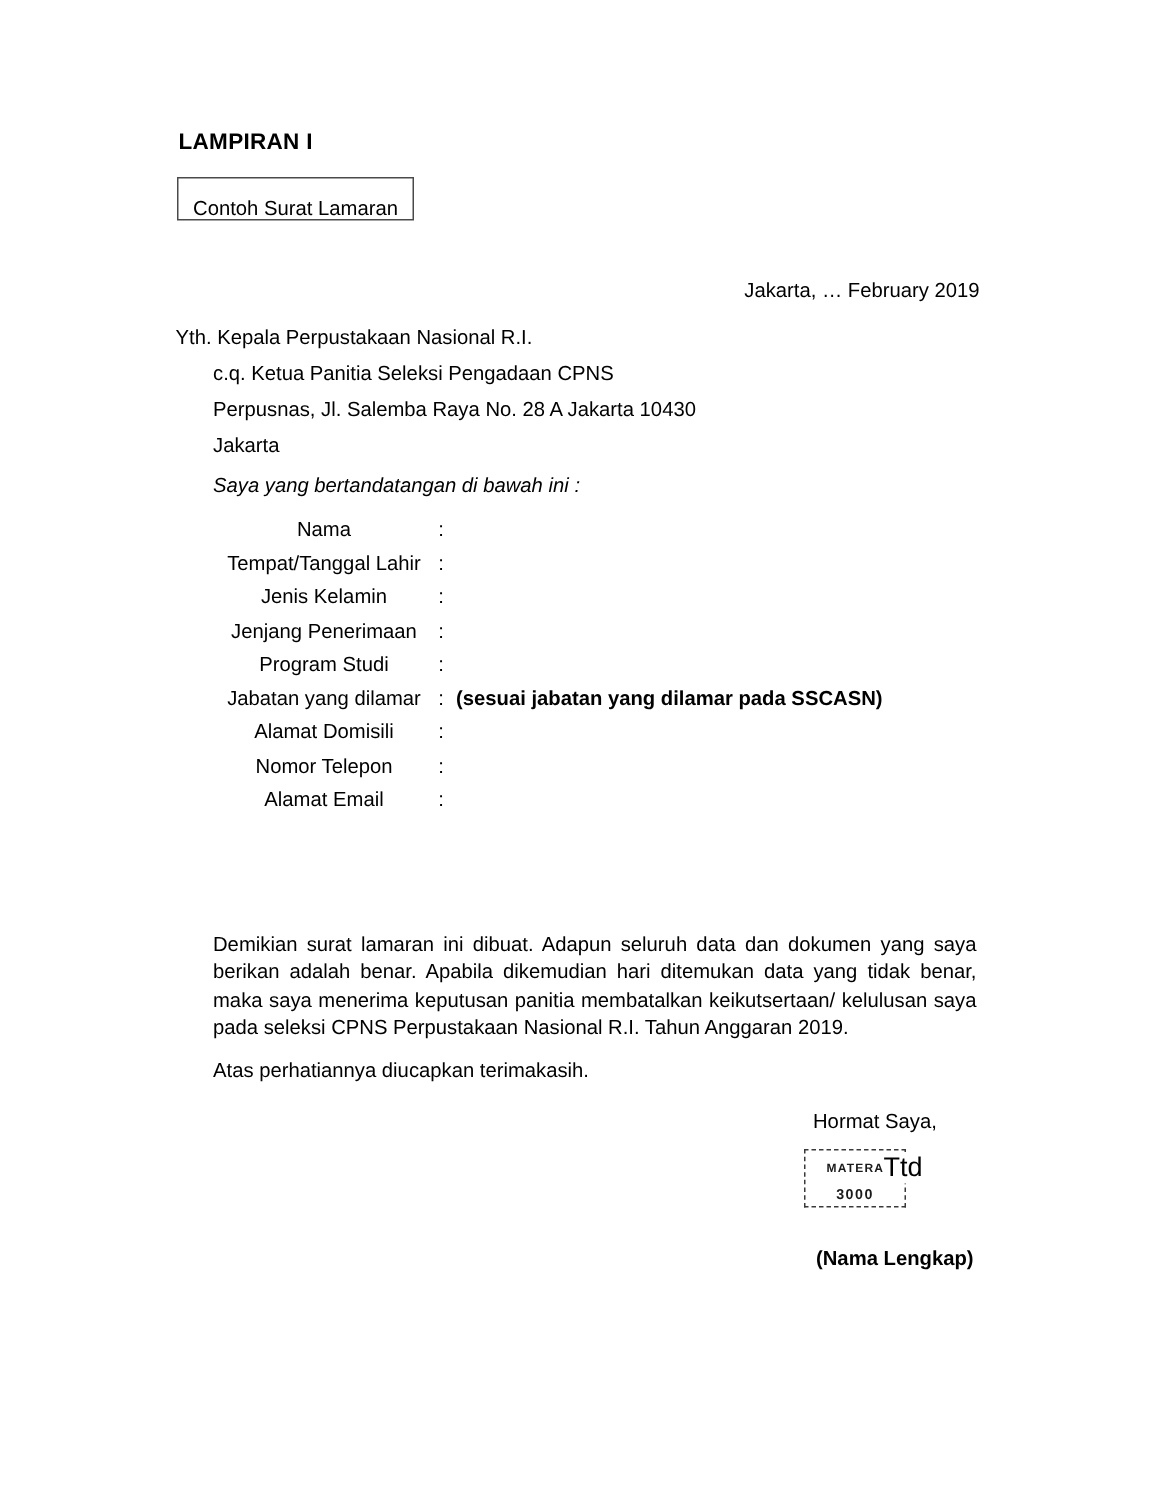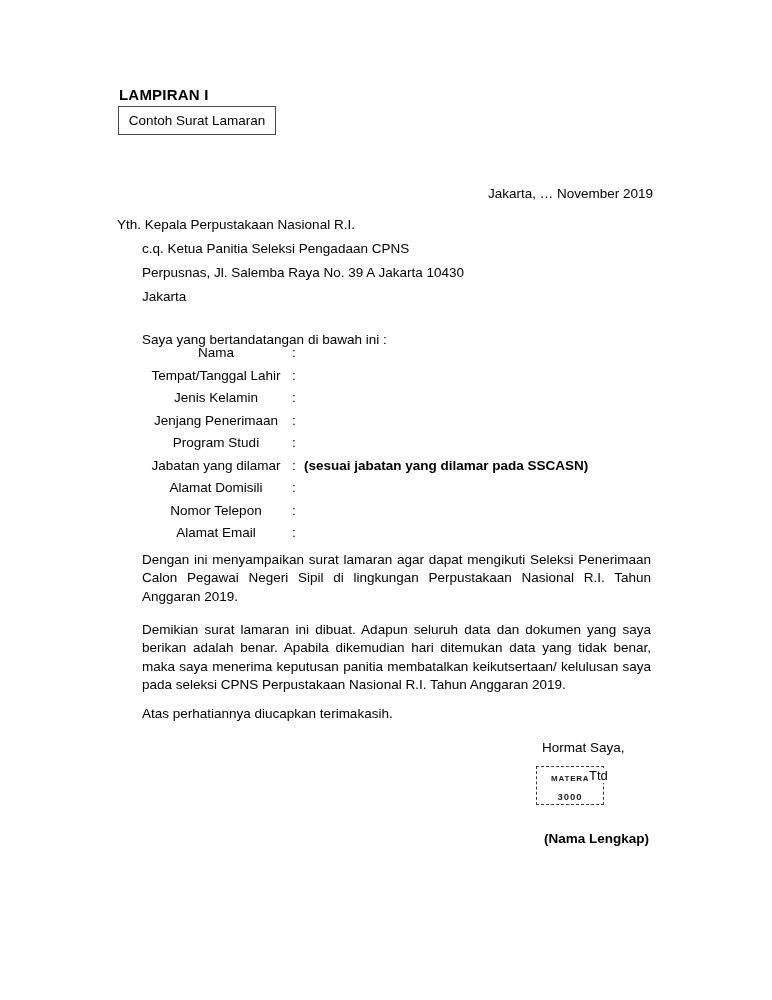--- a/index.html
+++ b/index.html
@@ -18,39 +18,39 @@
   }
   .abs { position: absolute; }
 
   .lampiran-heading {
     left: 119px; top: 86px;
     font-size: 15px;
     font-weight: bold;
     letter-spacing: 0.2px;
   }
   .contoh-box {
-    left: 118px; top: 106px;
+    left: 118px; top: 118px;
     width: 158px; height: 29px;
     border: 1px solid #4a4a4a;
     display: flex;
-    align-items: center;
+    align-items: flex-end;
     justify-content: center;
     font-size: 13.5px;
   }
   .date-line {
     left: 142px; top: 186px;
     width: 511px;
     text-align: right;
   }
   .recipient {
     left: 117px; top: 213px;
     line-height: 24px;
   }
   .recipient .cont { padding-left: 25px; }
-  .intro-line { left: 142px; top: 332px; }
+  .intro-line { left: 142px; top: 316px; font-style: italic; }
 
   .fields {
     left: 142px; top: 345px;
     width: 511px;
     text-align: center;
   }
   .field-row {
     display: flex;
     height: 22.5px;
     align-items: flex-start;
@@ -82,21 +82,21 @@
     position: absolute;
     left: 14px; top: 7px;
     font-size: 8px;
     letter-spacing: 0.8px;
     font-weight: bold;
     color: #1a1a1a;
   }
   .stamp-ttd {
     position: absolute;
     left: 52px; top: 1px;
-    font-size: 13px;
+    font-size: 18px;
     background: #ffffff;
     padding-right: 1px;
   }
   .stamp-value {
     position: absolute;
     left: 0; right: 0;
     top: 24px;
     text-align: center;
     font-size: 9.5px;
     letter-spacing: 1px;
@@ -109,26 +109,26 @@
 <body>
 
 <div class="page">
 
   <div class="abs lampiran-heading">LAMPIRAN I</div>
 
   <div class="abs contoh-box">
     <span>Contoh Surat Lamaran</span>
   </div>
 
-  <div class="abs date-line">Jakarta, … November 2019</div>
+  <div class="abs date-line">Jakarta, … February 2019</div>
 
   <div class="abs recipient">
     <div>Yth. Kepala Perpustakaan Nasional R.I.</div>
     <div class="cont">c.q. Ketua Panitia Seleksi Pengadaan CPNS</div>
-    <div class="cont">Perpusnas, Jl. Salemba Raya No. 39 A Jakarta 10430</div>
+    <div class="cont">Perpusnas, Jl. Salemba Raya No. 28 A Jakarta 10430</div>
     <div class="cont">Jakarta</div>
   </div>
 
   <div class="abs intro-line">Saya yang bertandatangan di bawah ini :</div>
 
   <div class="abs fields">
     <div class="field-row">
       <span class="label">Nama</span>
       <span class="colon">:</span>
       <span class="value"></span>
@@ -168,21 +168,20 @@
       <span class="colon">:</span>
       <span class="value"></span>
     </div>
     <div class="field-row">
       <span class="label">Alamat Email</span>
       <span class="colon">:</span>
       <span class="value"></span>
     </div>
   </div>
 
-  <p class="abs body-para para-1">Dengan ini menyampaikan surat lamaran agar dapat mengikuti Seleksi Penerimaan Calon Pegawai Negeri Sipil di lingkungan Perpustakaan Nasional R.I. Tahun Anggaran 2019.</p>
 
   <p class="abs body-para para-2">Demikian surat lamaran ini dibuat. Adapun seluruh data dan dokumen yang saya berikan adalah benar. Apabila dikemudian hari ditemukan data yang tidak benar, maka saya menerima keputusan panitia membatalkan keikutsertaan/ kelulusan saya pada seleksi CPNS Perpustakaan Nasional R.I. Tahun Anggaran 2019.</p>
 
   <div class="abs closing-line">Atas perhatiannya diucapkan terimakasih.</div>
 
   <div class="abs salutation">Hormat Saya,</div>
 
   <div class="abs stamp-box">
     <span class="stamp-materai">MATERAI</span>
     <span class="stamp-ttd">Ttd</span>

